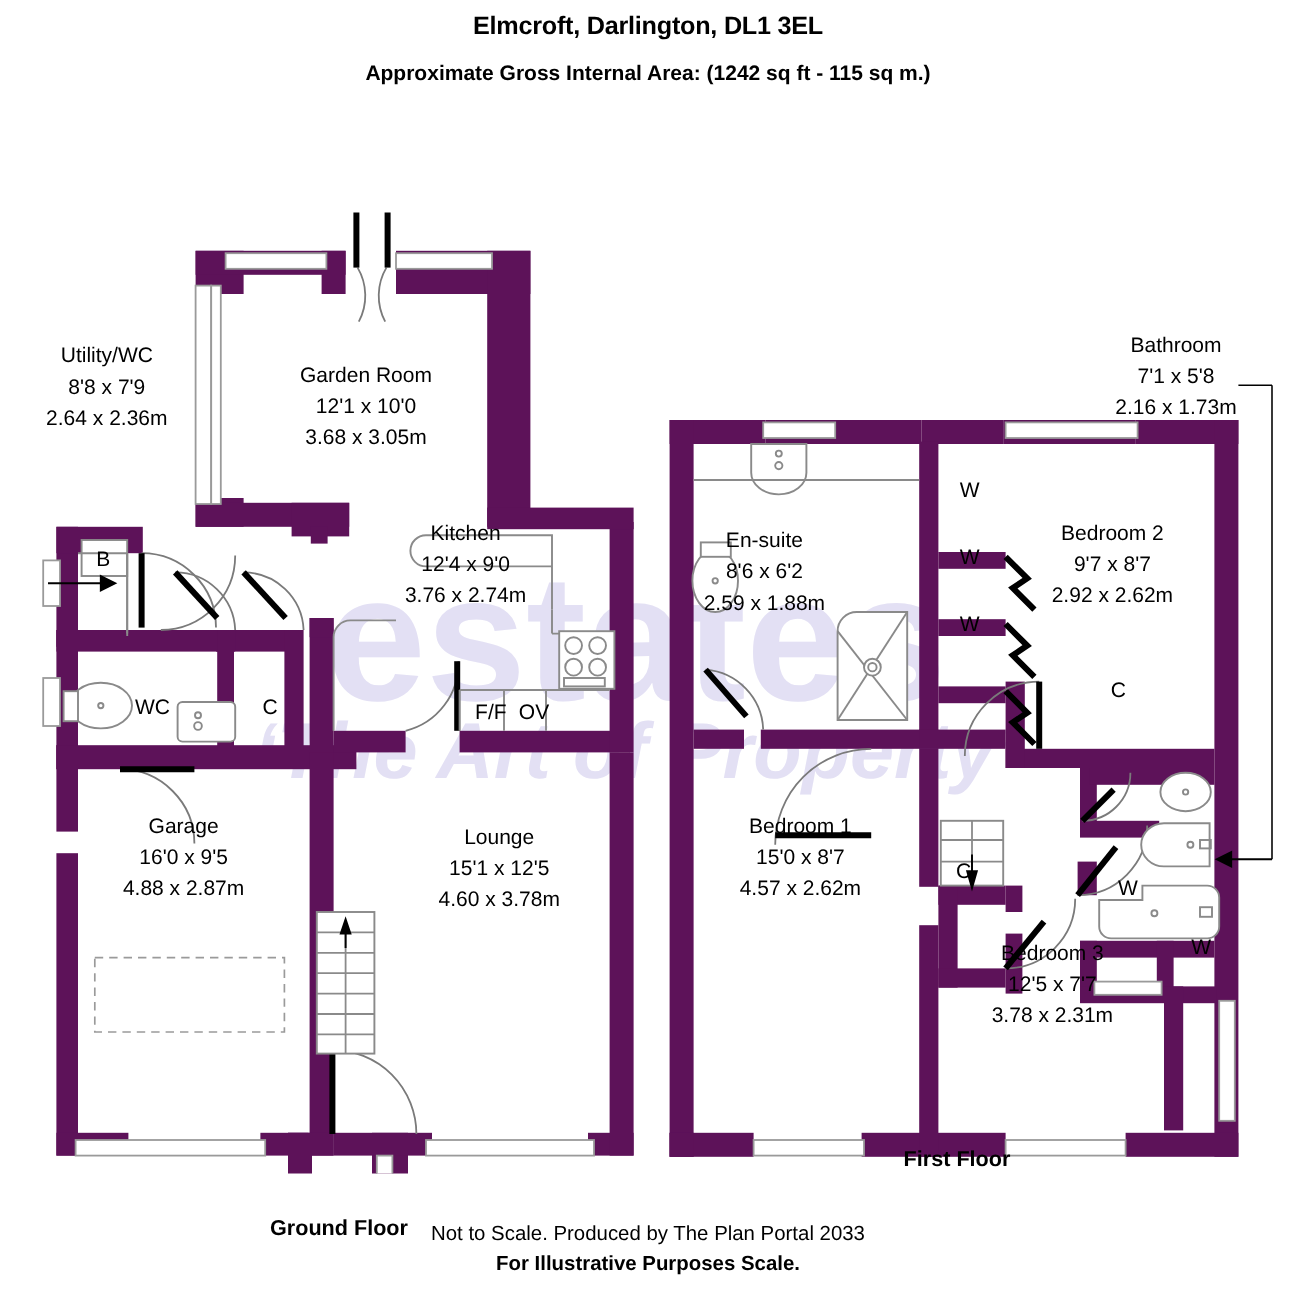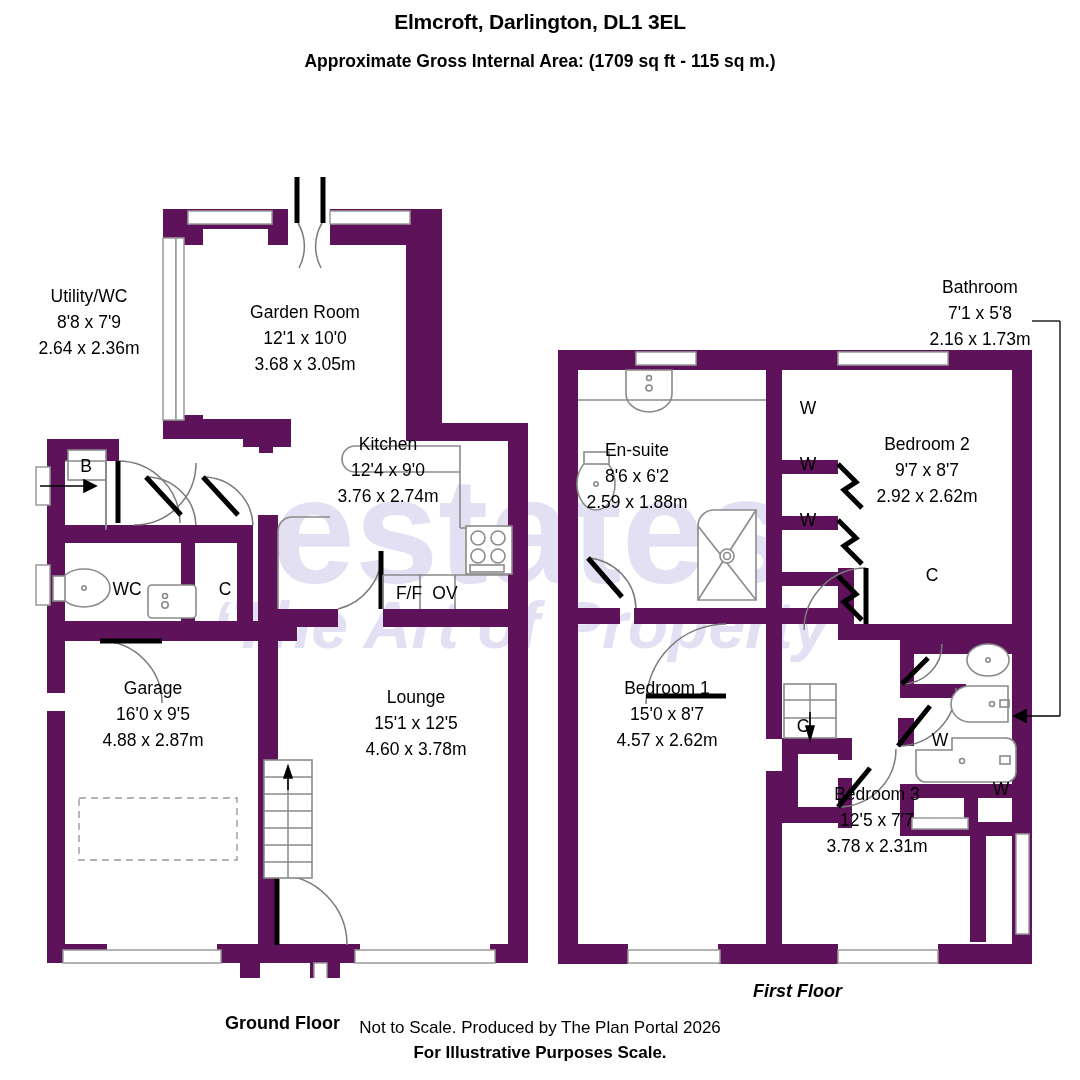--- a/index.html
+++ b/index.html
@@ -5,21 +5,21 @@
   html,body{margin:0;padding:0;background:#ffffff;}
   body{width:1080px;height:1080px;overflow:hidden;
        font-family:"Liberation Sans","DejaVu Sans",sans-serif;color:#000;}
   #page{position:relative;width:1080px;height:1080px;}
   .hdr{position:absolute;left:0;width:1080px;text-align:center;}
   #title{top:10px;font-size:21px;font-weight:bold;letter-spacing:-0.2px;}
   #subtitle{top:51px;font-size:17.5px;font-weight:bold;}
   #plan{position:absolute;left:0;top:78px;width:1080px;height:900px;}
   .flabel{position:absolute;font-size:18px;font-weight:bold;}
   #gf-label{left:225px;top:981px;margin-top:32px;}
-  #ff-label{left:753px;top:981px;font-style:italic;}
+  #ff-label{left:753px;top:956px;}
   .foot{position:absolute;left:0;width:1080px;text-align:center;}
   #foot1{top:1018px;font-size:17px;}
   #foot2{top:1043px;font-size:17px;font-weight:bold;}
   svg{display:block;}
   text{font-family:"Liberation Sans","DejaVu Sans",sans-serif;fill:#000;}
   .rname{font-size:17.5px;text-anchor:middle;}
   .rdim{font-size:17.5px;text-anchor:middle;}
   .tag{font-size:17.5px;text-anchor:middle;}
   .wm{fill:#e3e0f4;}
   .wm1{font-size:150px;font-weight:bold;text-anchor:middle;}
@@ -34,21 +34,21 @@
   .dash{fill:none;stroke:#9a9a9a;stroke-width:1.4;stroke-dasharray:7 5;}
   .arw{fill:#000;stroke:#000;stroke-width:1.6;}
   .lead{fill:none;stroke:#000;stroke-width:1.3;}
 </style>
 </head>
 <body>
 
 <div id="page">
 
   <div class="hdr" id="title">Elmcroft, Darlington, DL1 3EL</div>
-  <div class="hdr" id="subtitle">Approximate Gross Internal Area: (1709 sq ft - 115 sq m.)</div>
+  <div class="hdr" id="subtitle">Approximate Gross Internal Area: (1242 sq ft - 115 sq m.)</div>
 
   <svg id="plan" viewBox="0 0 1080 900" width="1080" height="900">
 
     <g>
       <text class="wm wm1" x="530" y="505" fill="#e3e0f4">estates</text>
       <text class="wm wm2" x="530" y="570" fill="#e3e0f4">‘The Art of Property’</text>
     </g>
 
     <g>
 
@@ -372,16 +372,16 @@
         <text class="tag" x="803" y="654">C</text>
         <text class="tag" x="940" y="668">W</text>
         <text class="tag" x="1001" y="717">W</text>
       </g>
     </g>
   </svg>
 
   <div class="flabel" id="gf-label">Ground Floor</div>
   <div class="flabel" id="ff-label">First Floor</div>
 
-  <div class="foot" id="foot1">Not to Scale. Produced by The Plan Portal 2026</div>
+  <div class="foot" id="foot1">Not to Scale. Produced by The Plan Portal 2033</div>
   <div class="foot" id="foot2">For Illustrative Purposes Scale.</div>
 
 </div>
 
 </body></html>

